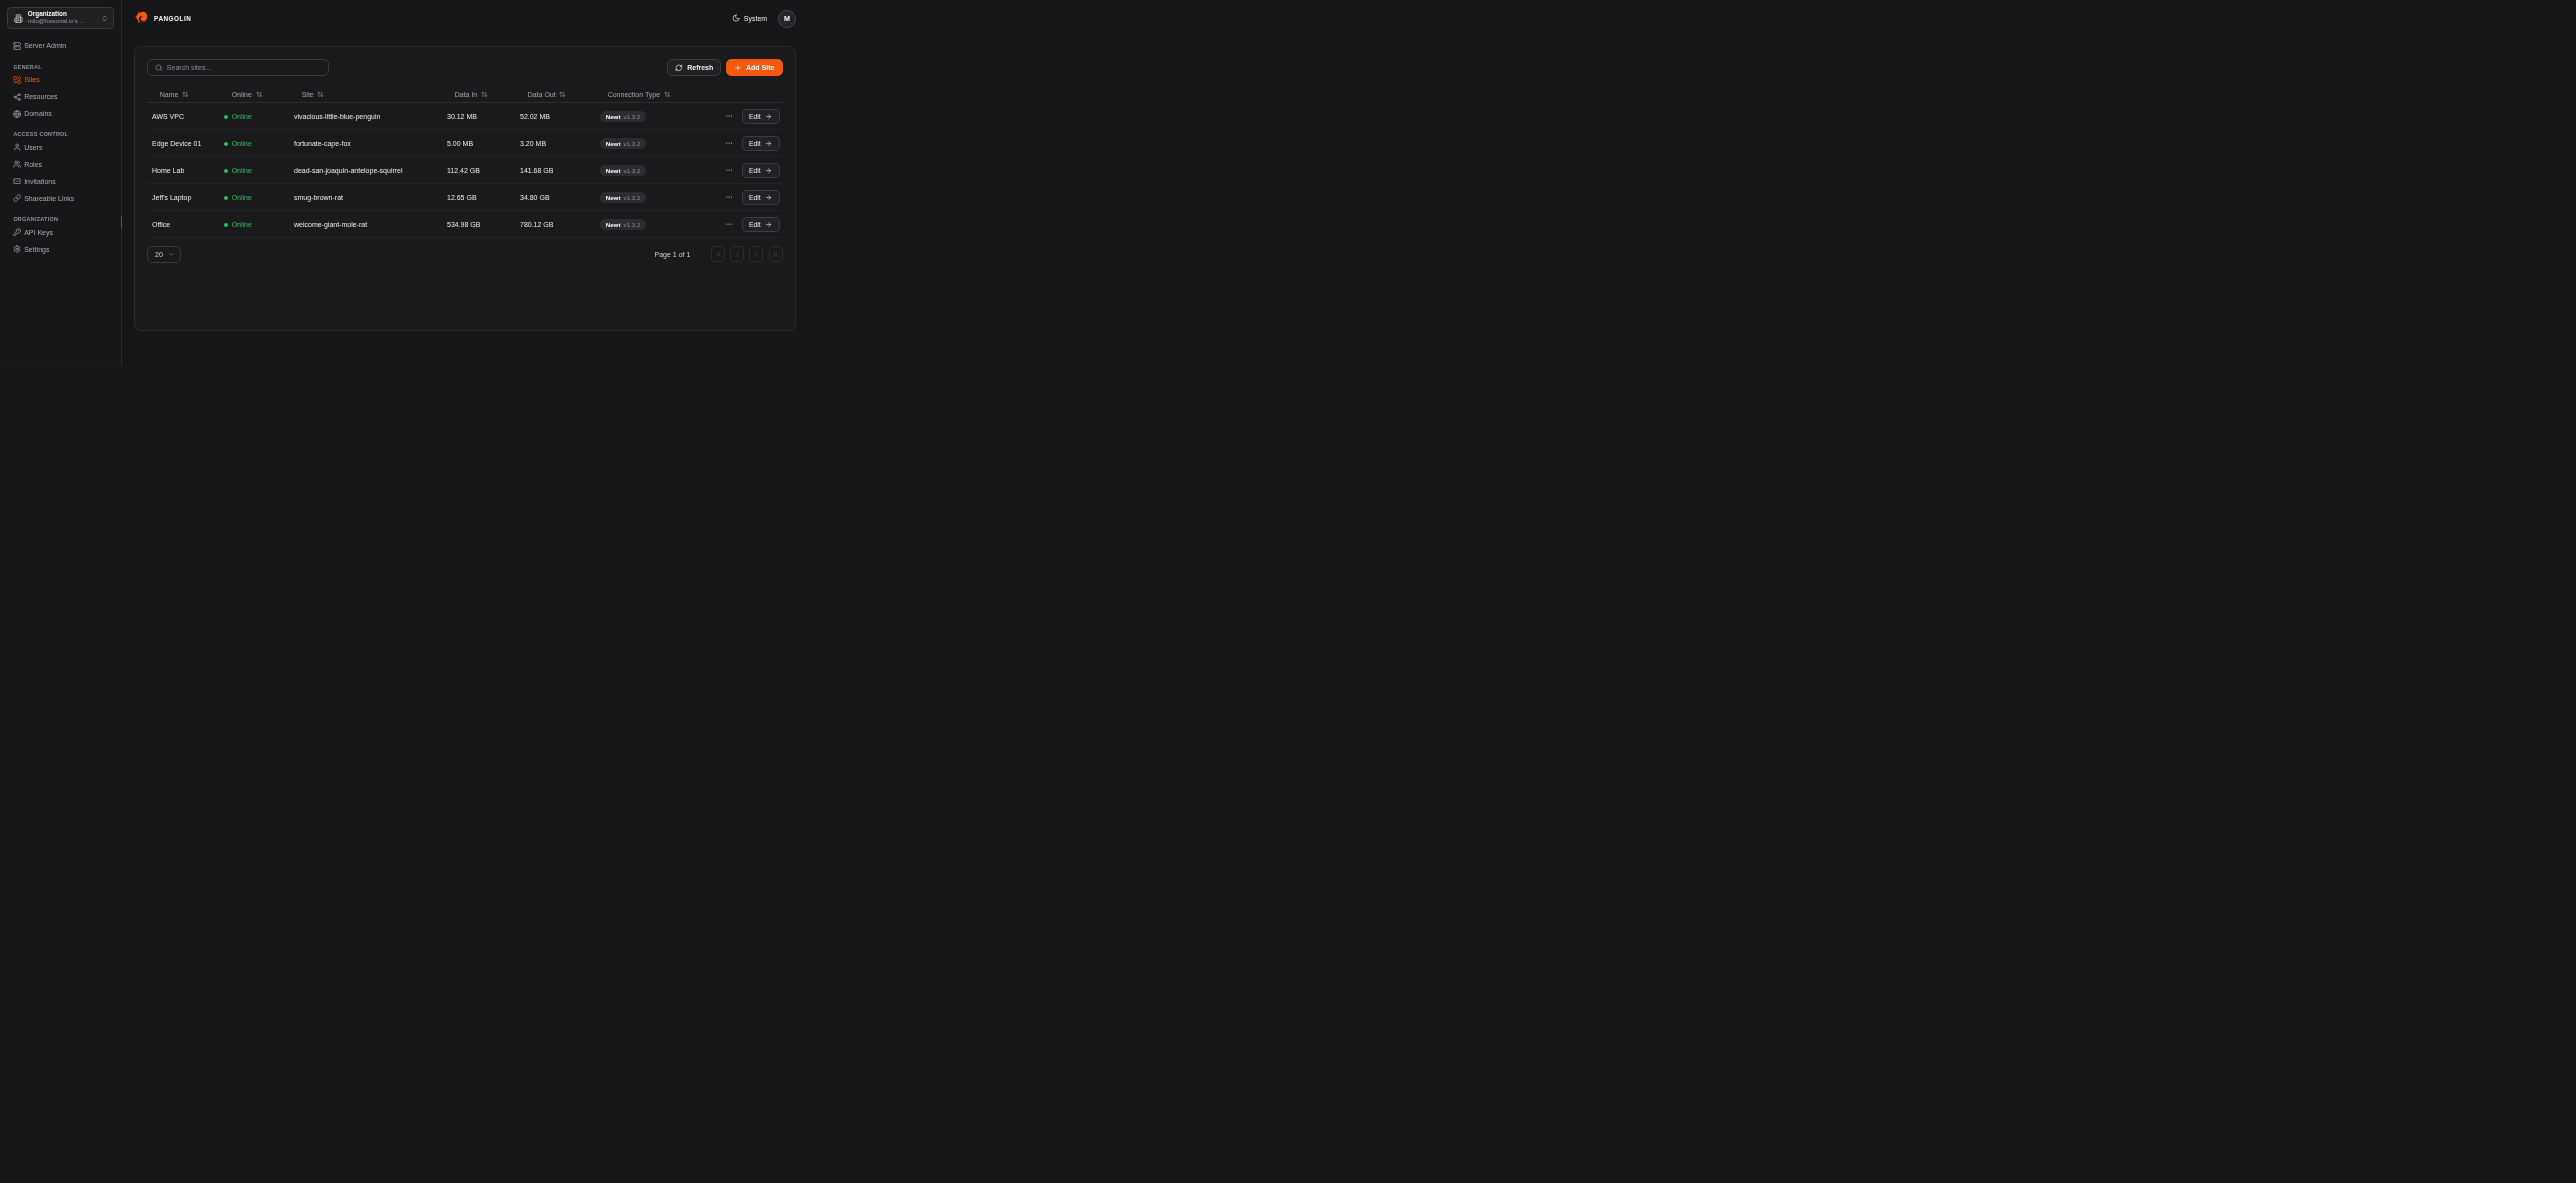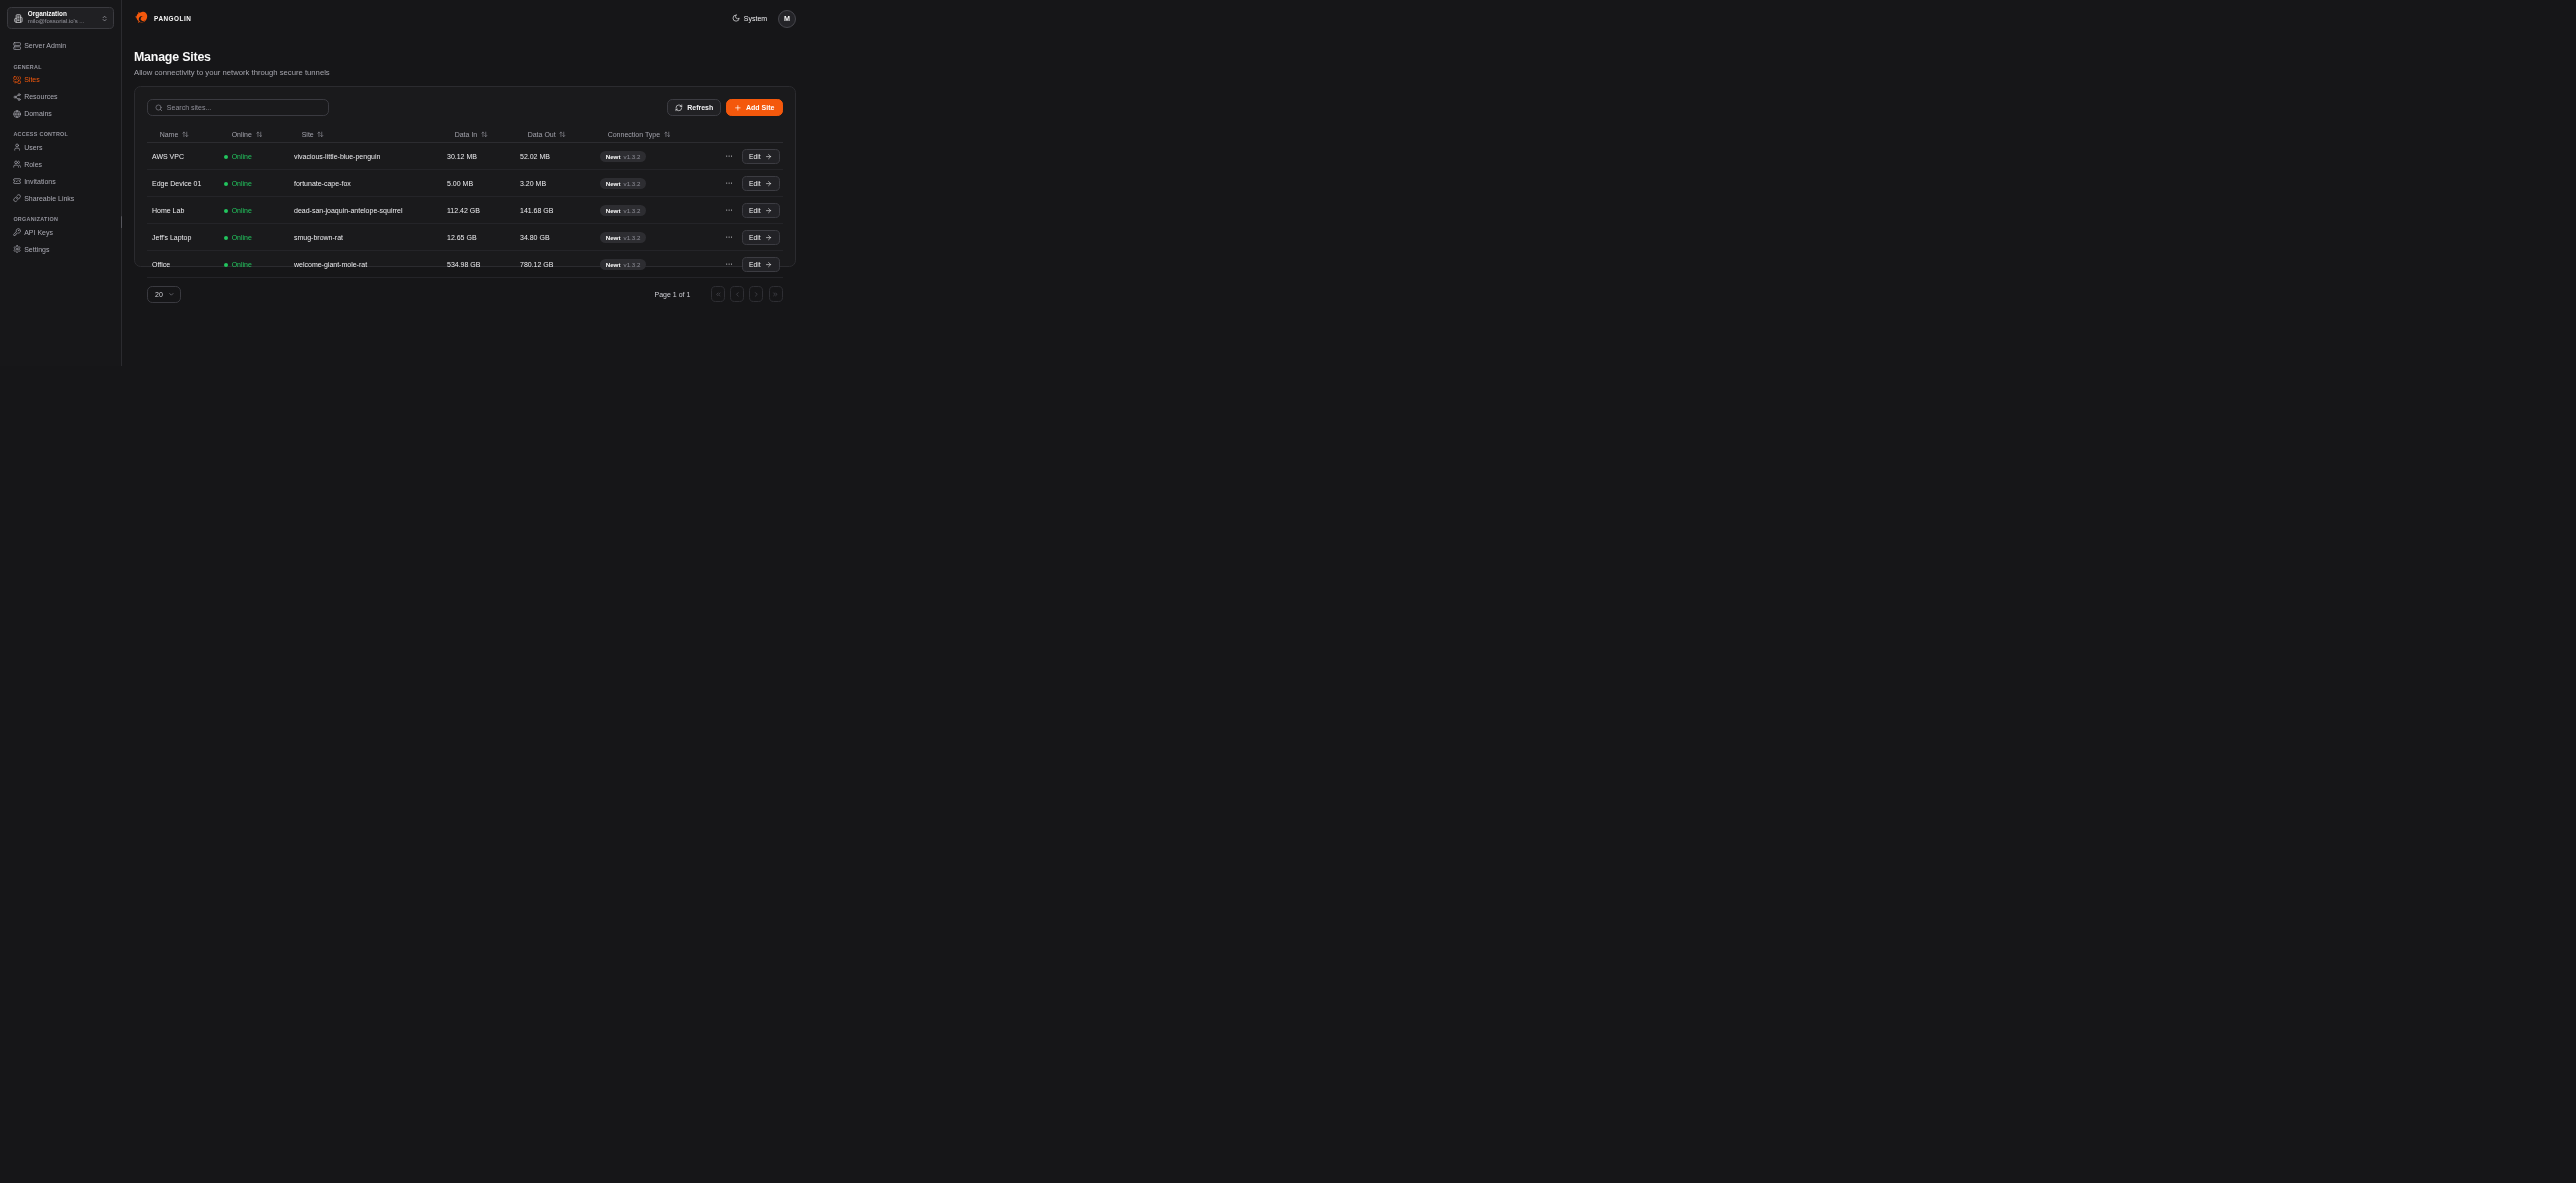--- a/index.html
+++ b/index.html
@@ -79,21 +79,21 @@
     cursor:pointer; font-family:inherit;
   }
 
   .page-head { padding:13.4px 12px 0 12px; }
   .page-head h1 { font-size:12.4px; font-weight:bold; color:#fafafa; letter-spacing:-0.2px; }
   .page-head p { margin-top:3.6px; font-size:7.7px; color:#a5a5ad; }
 
   
   .card {
     margin:8.8px 12px 0 12px;
-    height:181px;
+    height:285px;
     background:#1a1a1c;
     border:0.5px solid #2b2b2f;
     border-radius:6.7px;
     padding:12.4px;
   }
   .toolbar { display:flex; align-items:center; justify-content:space-between; }
   .search {
     display:flex; align-items:center; gap:4.6px;
     width:182px; height:17px;
     border:0.5px solid #3a3a40; border-radius:5.2px;
@@ -317,24 +317,20 @@
               <path d="M12 3a6 6 0 0 0 9 9 9 9 0 1 1-9-9Z"></path>
             </svg>
           <span>System</span>
         </button>
         <button class="avatar">
           <span>M</span>
         </button>
       </div>
     </header>
 
-    <section class="page-head">
-      <h1>Manage Sites</h1>
-      <p>Allow connectivity to your network through secure tunnels</p>
-    </section>
 
     <section class="card">
       <div class="toolbar">
         <div class="search">
           <svg width="7.7" height="7.7" viewBox="0 0 24 24" fill="none" stroke="currentColor" stroke-width="2" stroke-linecap="round" stroke-linejoin="round">
               <circle cx="11" cy="11" r="8"></circle>
               <path d="m21 21-4.3-4.3"></path>
             </svg>
           <input type="text" placeholder="Search sites..." style="">
         </div>

